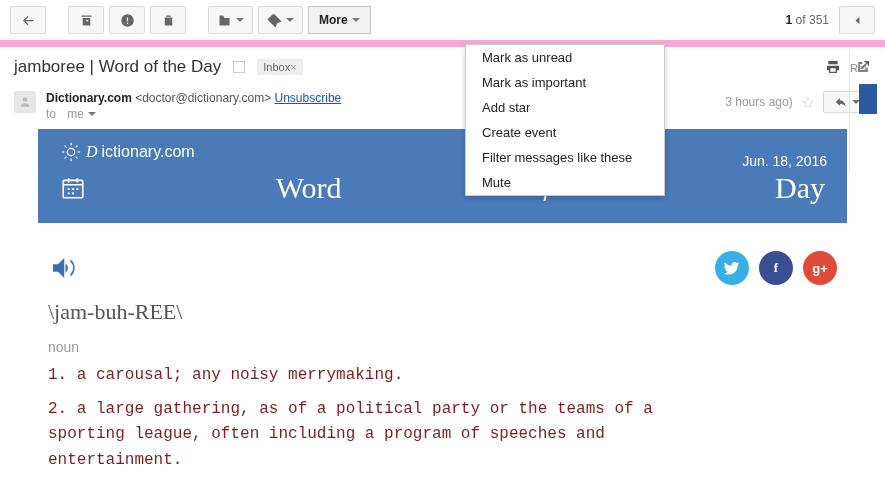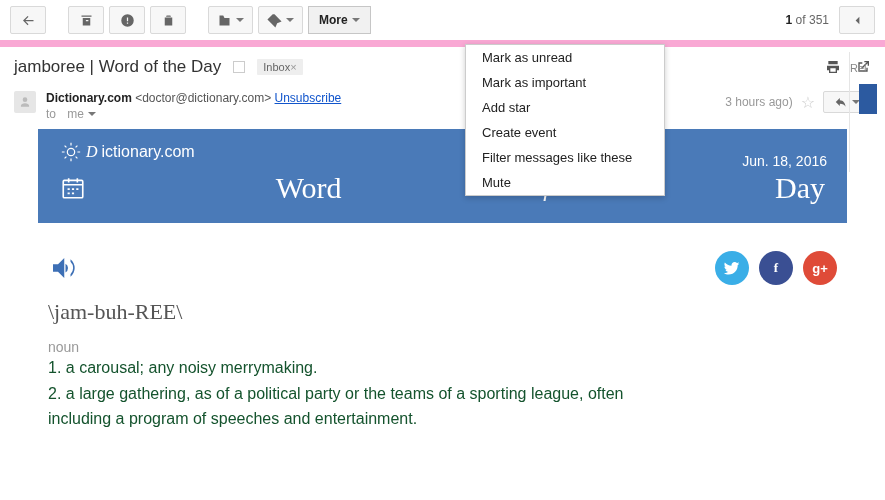--- a/index.html
+++ b/index.html
@@ -49,21 +49,21 @@
 .word-row{display:flex;align-items:center;justify-content:space-between}
 .word{font-size:50px;color:#3d6fb5;font-family:Georgia,serif;font-weight:400;display:flex;align-items:center;gap:14px}
 .audio-icon{width:30px;height:30px;fill:#3d6fb5}
 .social{display:flex;gap:10px}
 .social-btn{width:34px;height:34px;border-radius:50%;display:flex;align-items:center;justify-content:center;color:#fff;font-weight:bold;cursor:pointer}
 .tw{background:#3aaee7}
 .fb{background:#3a4f93;font-family:Georgia,serif}
 .gp{background:#df4b38}
 .pron{font-family:Georgia,serif;font-size:22px;color:#555;margin-top:14px}
 .pos{color:#999;font-size:14px;margin-top:14px}
-.def{font-family:Liberation Sans, sans-serif;font-size:16px;color:#14532d;line-height:1.6;margin-top:0;max-width:640px}
+.def{font-family:Liberation Mono, monospace;font-size:16px;color:#7f1d1d;line-height:1.6;margin-top:8px;max-width:640px}
 .side-panel{position:absolute;right:0;top:52px;width:36px;height:120px;border-left:1px solid #e5e5e5;padding-top:10px;text-align:left;color:#888;font-size:11px}
 .side-logo{width:18px;height:30px;background:#2c5aa0;margin:10px auto 0}
 </style>
 </head>
 <body>
 
 <div class="toolbar">
   <div class="tb-btn">
       <svg viewBox="0 0 24 24">
         <path d="M20 11H7l5-5-1.4-1.4L3.2 12l7.4 7.4L12 18l-5-5h13z"></path>

